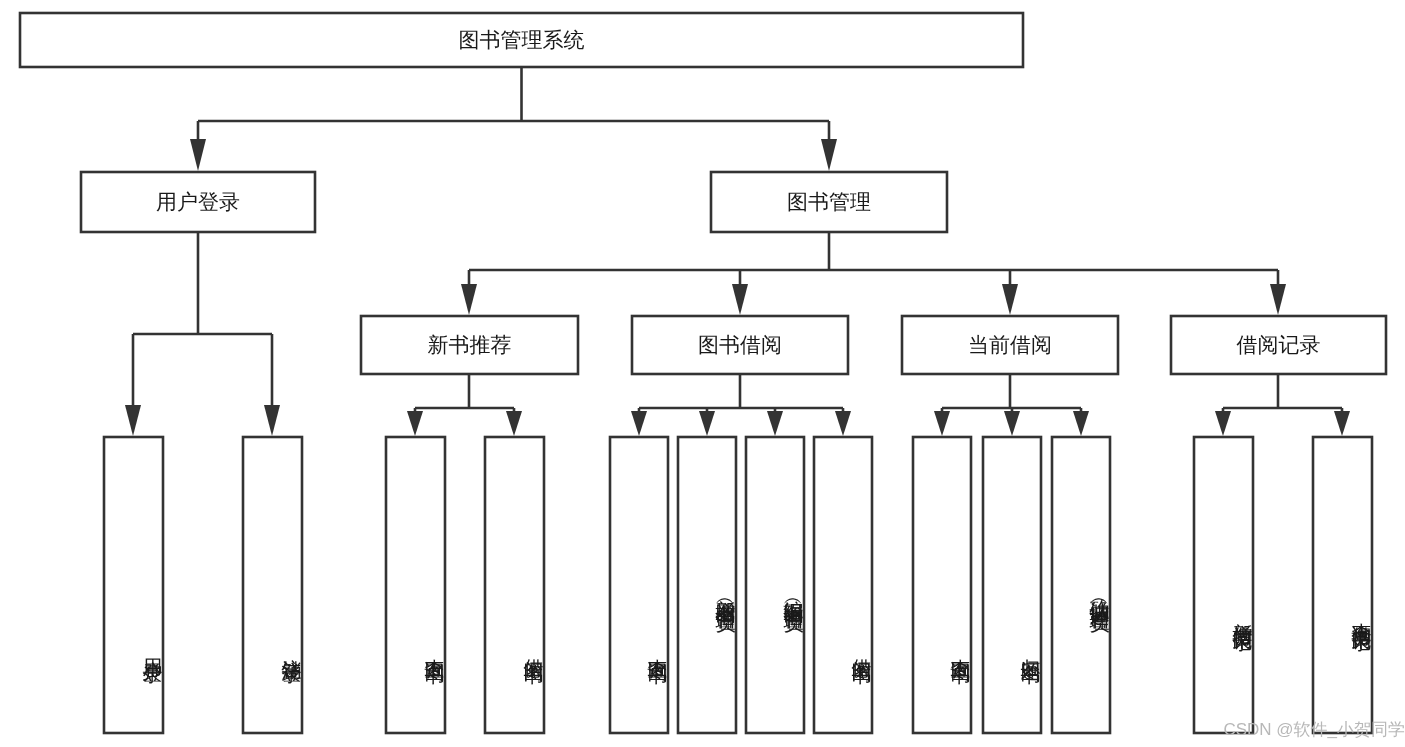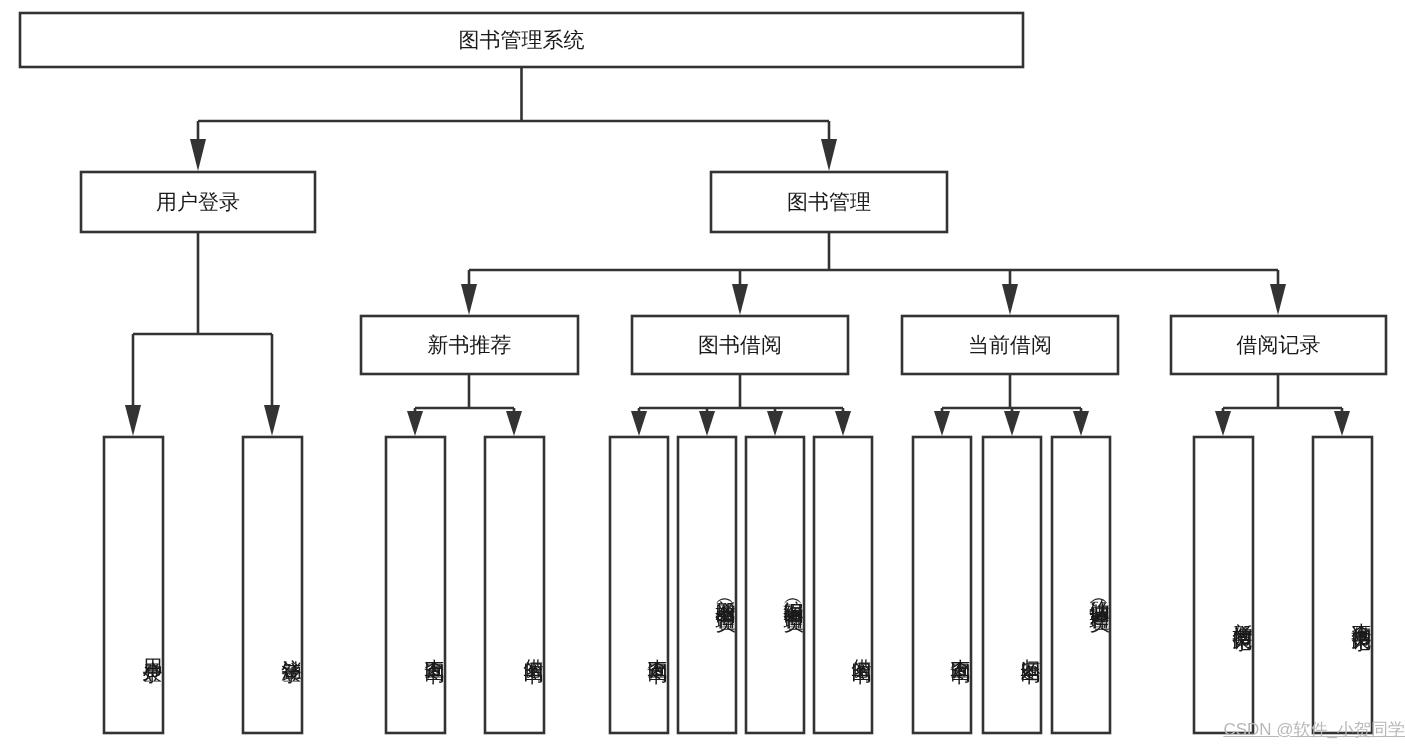--- a/index.html
+++ b/index.html
@@ -68,21 +68,20 @@
   }
   .watermark {
     position: absolute;
     right: 8px;
     bottom: 6px;
     font-family: "Liberation Sans", "DejaVu Sans", sans-serif;
     font-size: 17px;
     color: #b8b8b8;
     white-space: nowrap;
     user-select: none;
-    text-decoration: underline;
   }
 </style>
 </head>
 <body>
 
 <div id="diagram-root">
 
   <svg class="diagram" viewBox="0 0 1405 747" xmlns="http://www.w3.org/2000/svg">
 
     <g>

